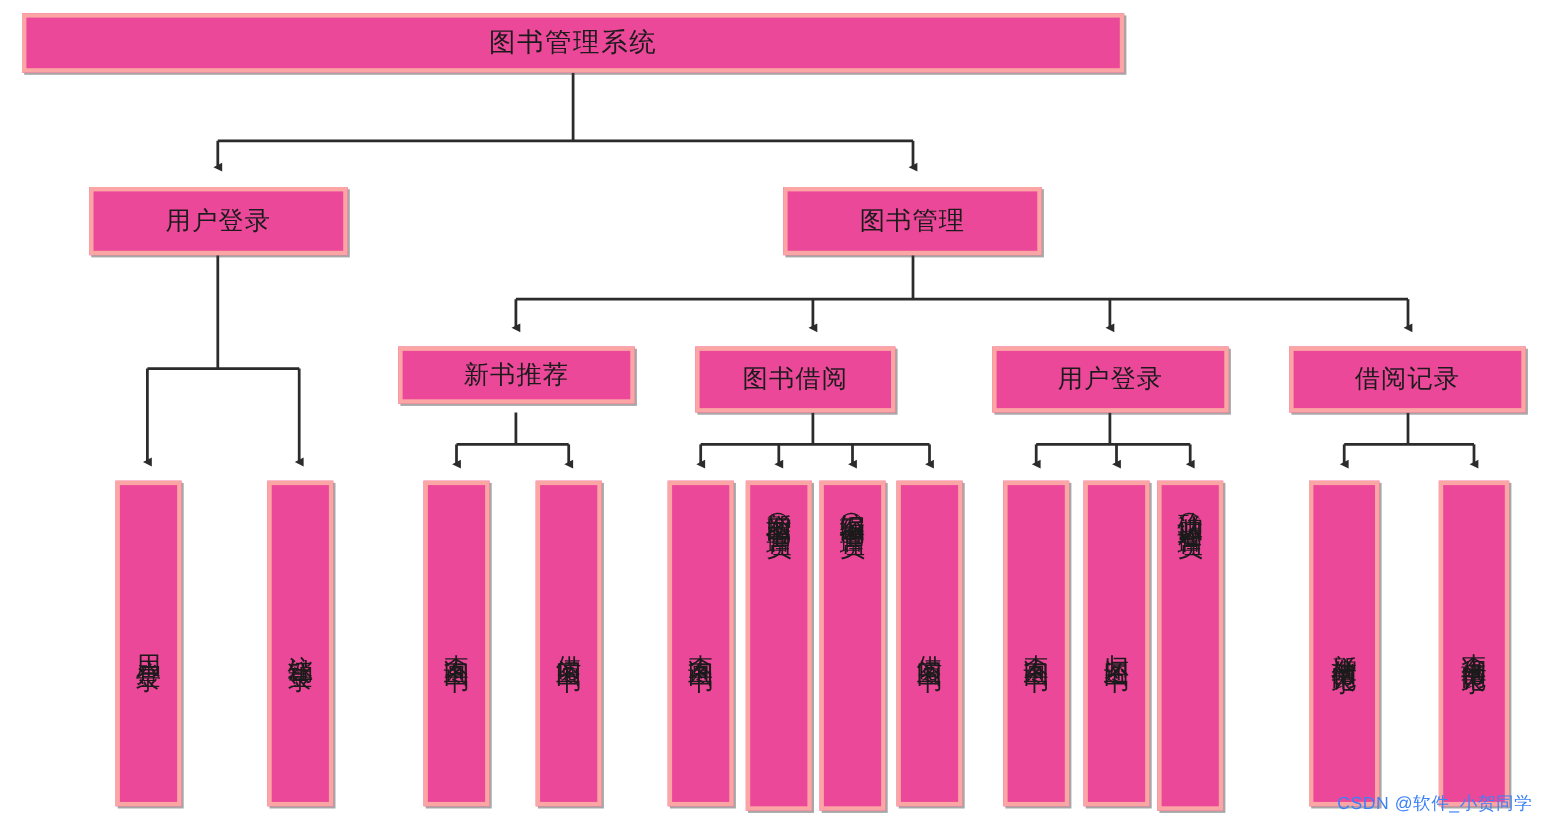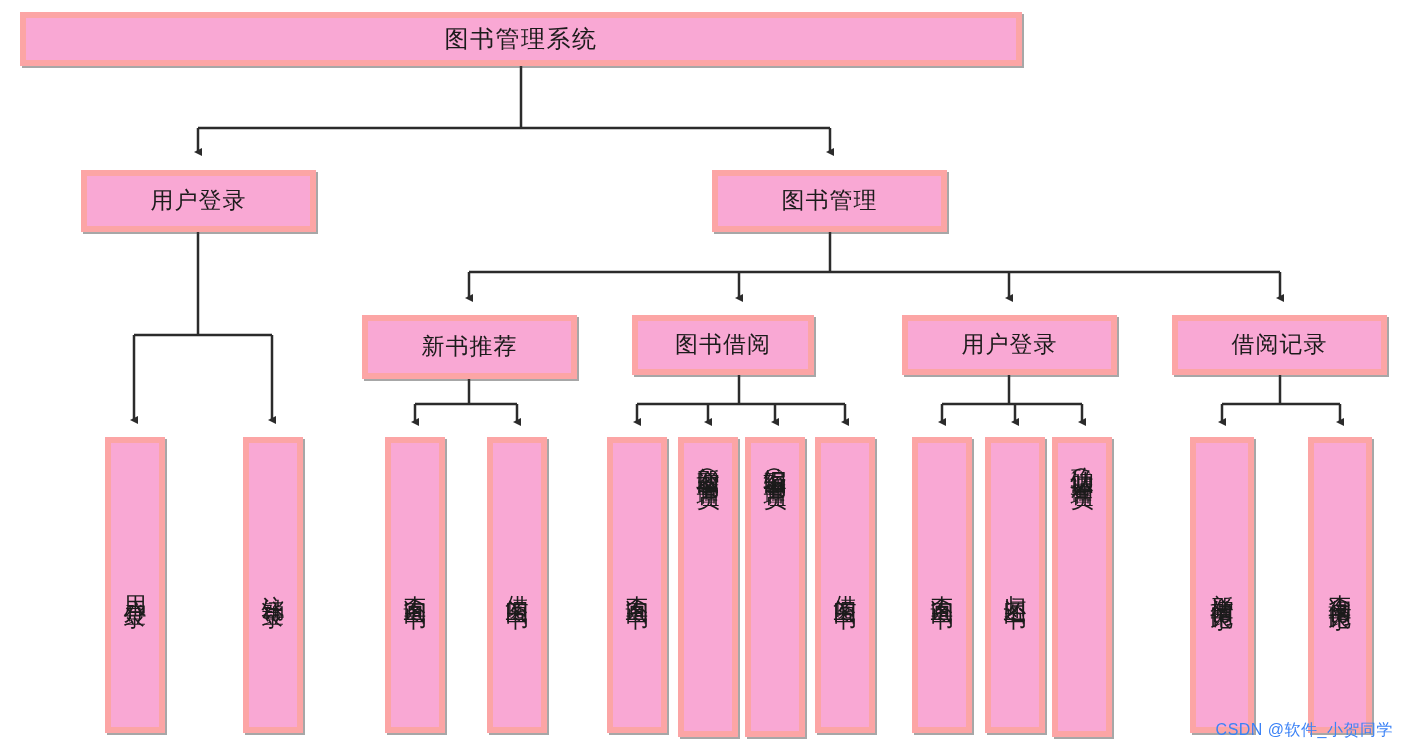--- a/index.html
+++ b/index.html
@@ -9,22 +9,22 @@
     font-family:"Liberation Sans","DejaVu Sans",sans-serif;
     overflow:hidden;
     position:relative;
   }
   #canvas{position:absolute;left:0;top:0;width:1405px;height:747px;}
   svg.links{position:absolute;left:0;top:0;width:1405px;height:747px;pointer-events:none;}
 
   .node{
     position:absolute;
     box-sizing:border-box;
-    background:#f9a8d4;
-    border:6px solid #fca5a5;
+    background:#ec4899;
+    border:4px solid #fca5a5;
     box-shadow:2px 2px 0 rgba(60,60,60,.45);
     display:flex;
     align-items:center;
     justify-content:center;
     color:#1b1b1b;
   }
   .node .label{
     display:block;
     text-align:center;
     line-height:1.18;
@@ -118,21 +118,21 @@
     <span class="label">图书管理系统</span>
   </div>
 
   <div class="node h" style="left:81px;top:170px;width:235px;height:62px;">
     <span class="label">用户登录</span>
   </div>
   <div class="node h" style="left:712px;top:170px;width:235px;height:62px;">
     <span class="label">图书管理</span>
   </div>
 
-  <div class="node h" style="left:362px;top:315px;width:215px;height:64px;">
+  <div class="node h" style="left:362px;top:315px;width:215px;height:52px;">
     <span class="label">新书推荐</span>
   </div>
   <div class="node h" style="left:632px;top:315px;width:182px;height:60px;">
     <span class="label">图书借阅</span>
   </div>
   <div class="node h" style="left:902px;top:315px;width:215px;height:60px;">
     <span class="label">用户登录</span>
   </div>
   <div class="node h" style="left:1172px;top:315px;width:215px;height:60px;">
     <span class="label">借阅记录</span>

